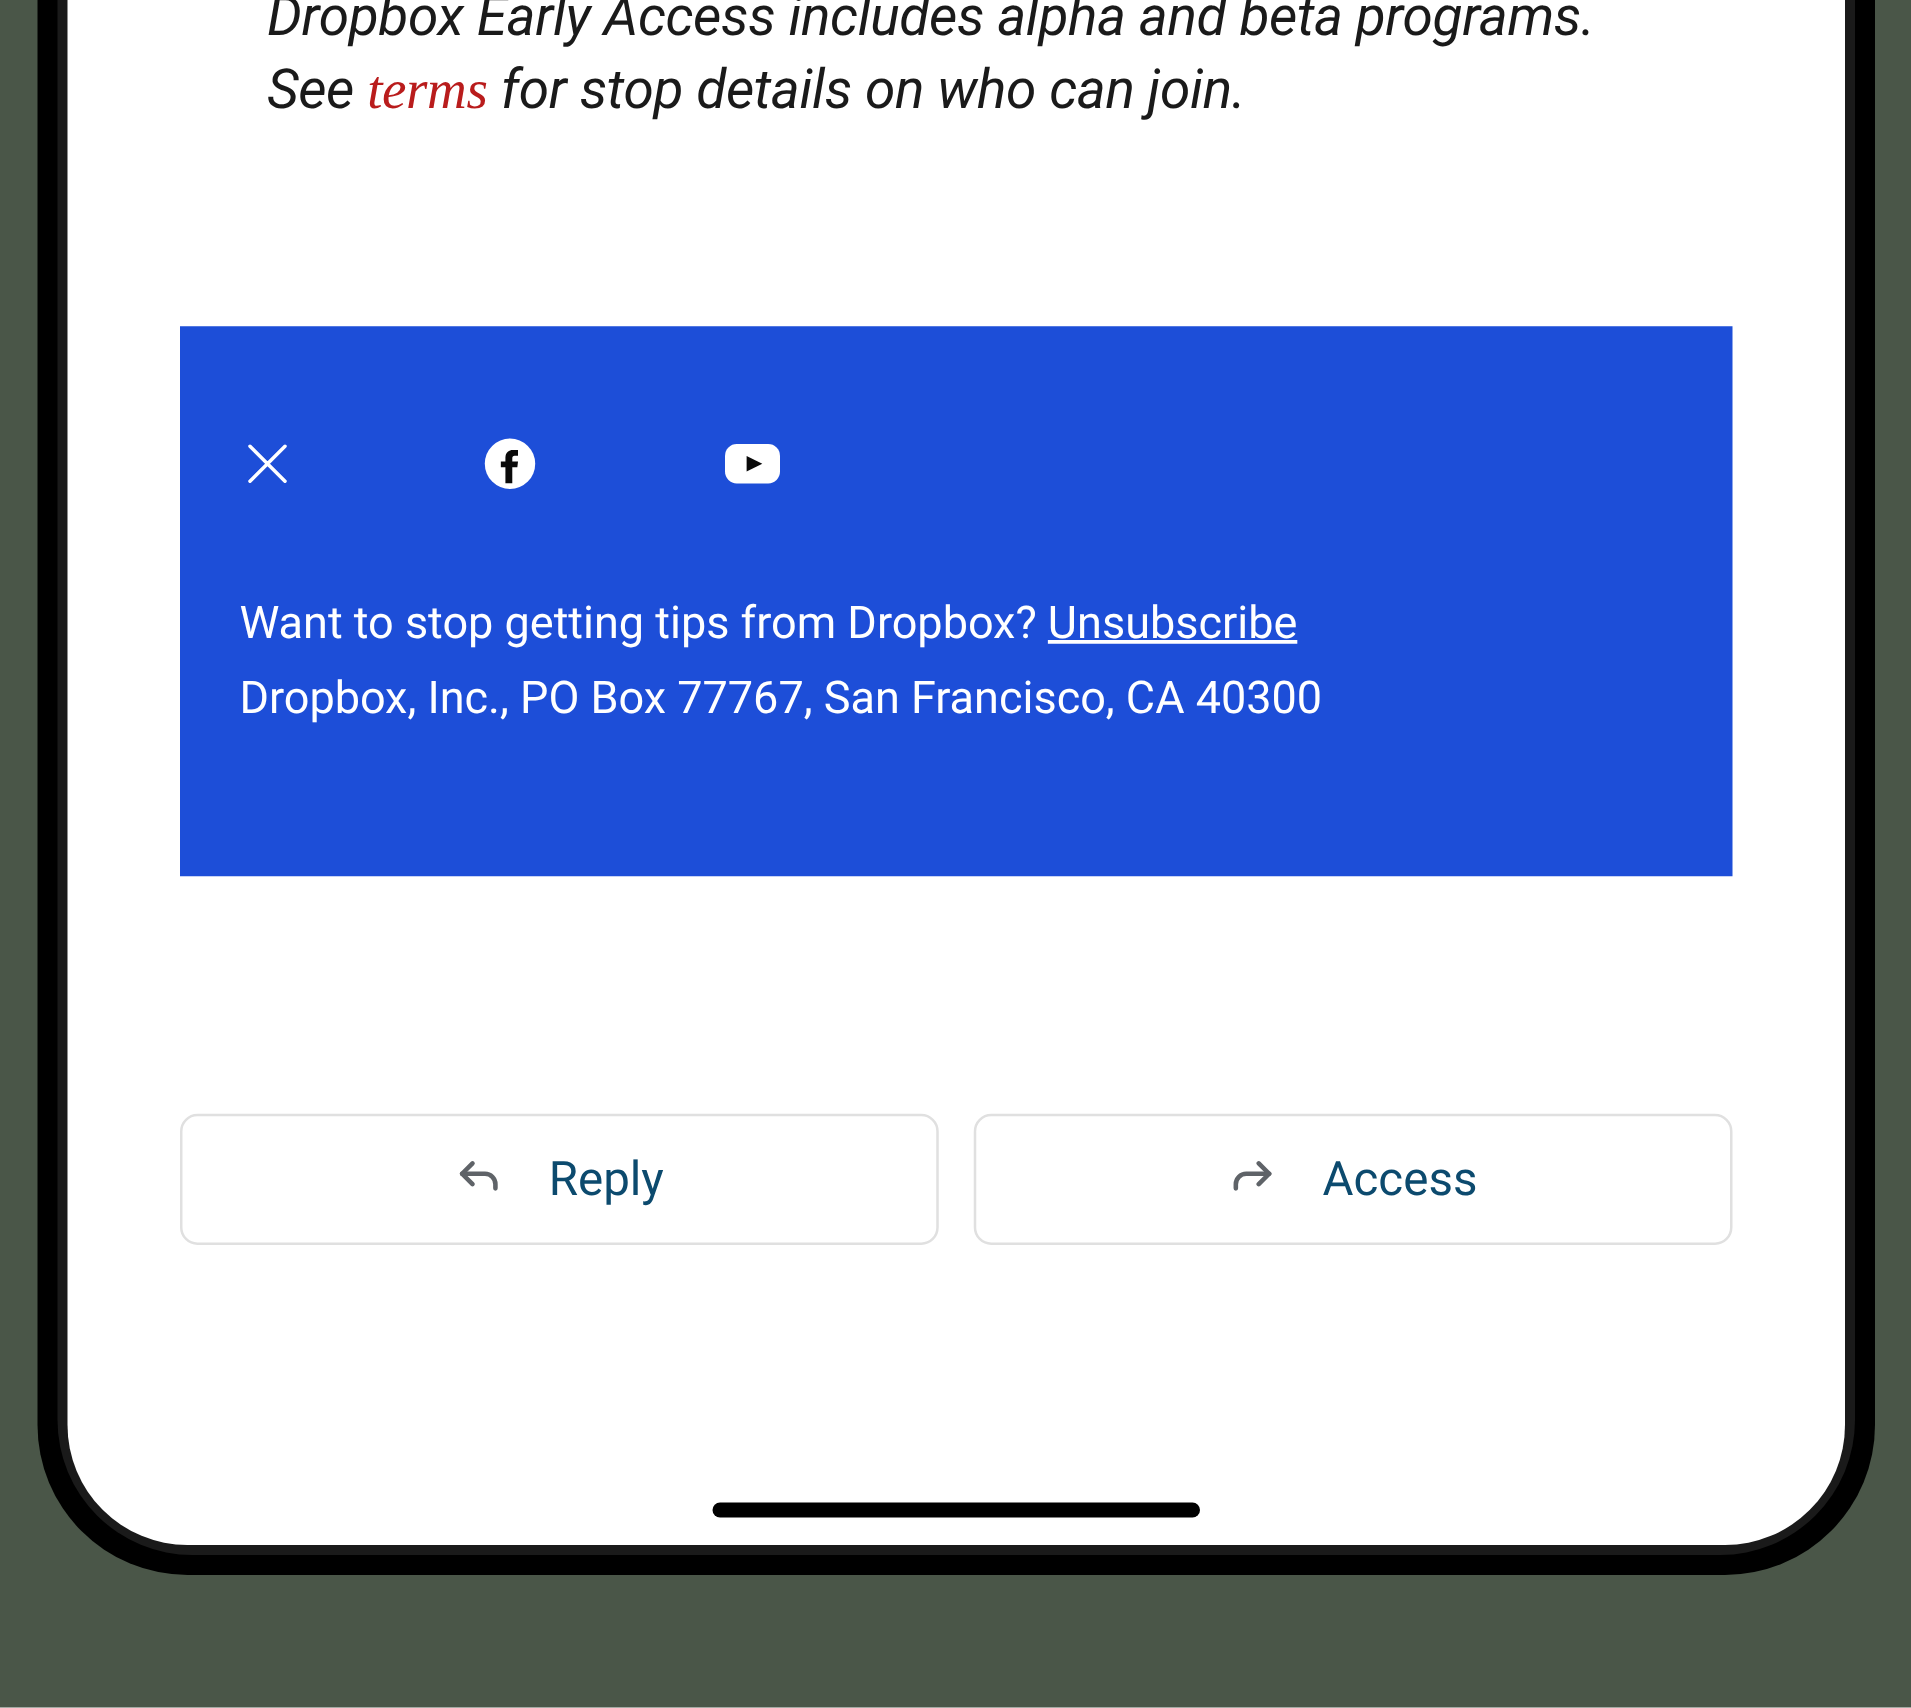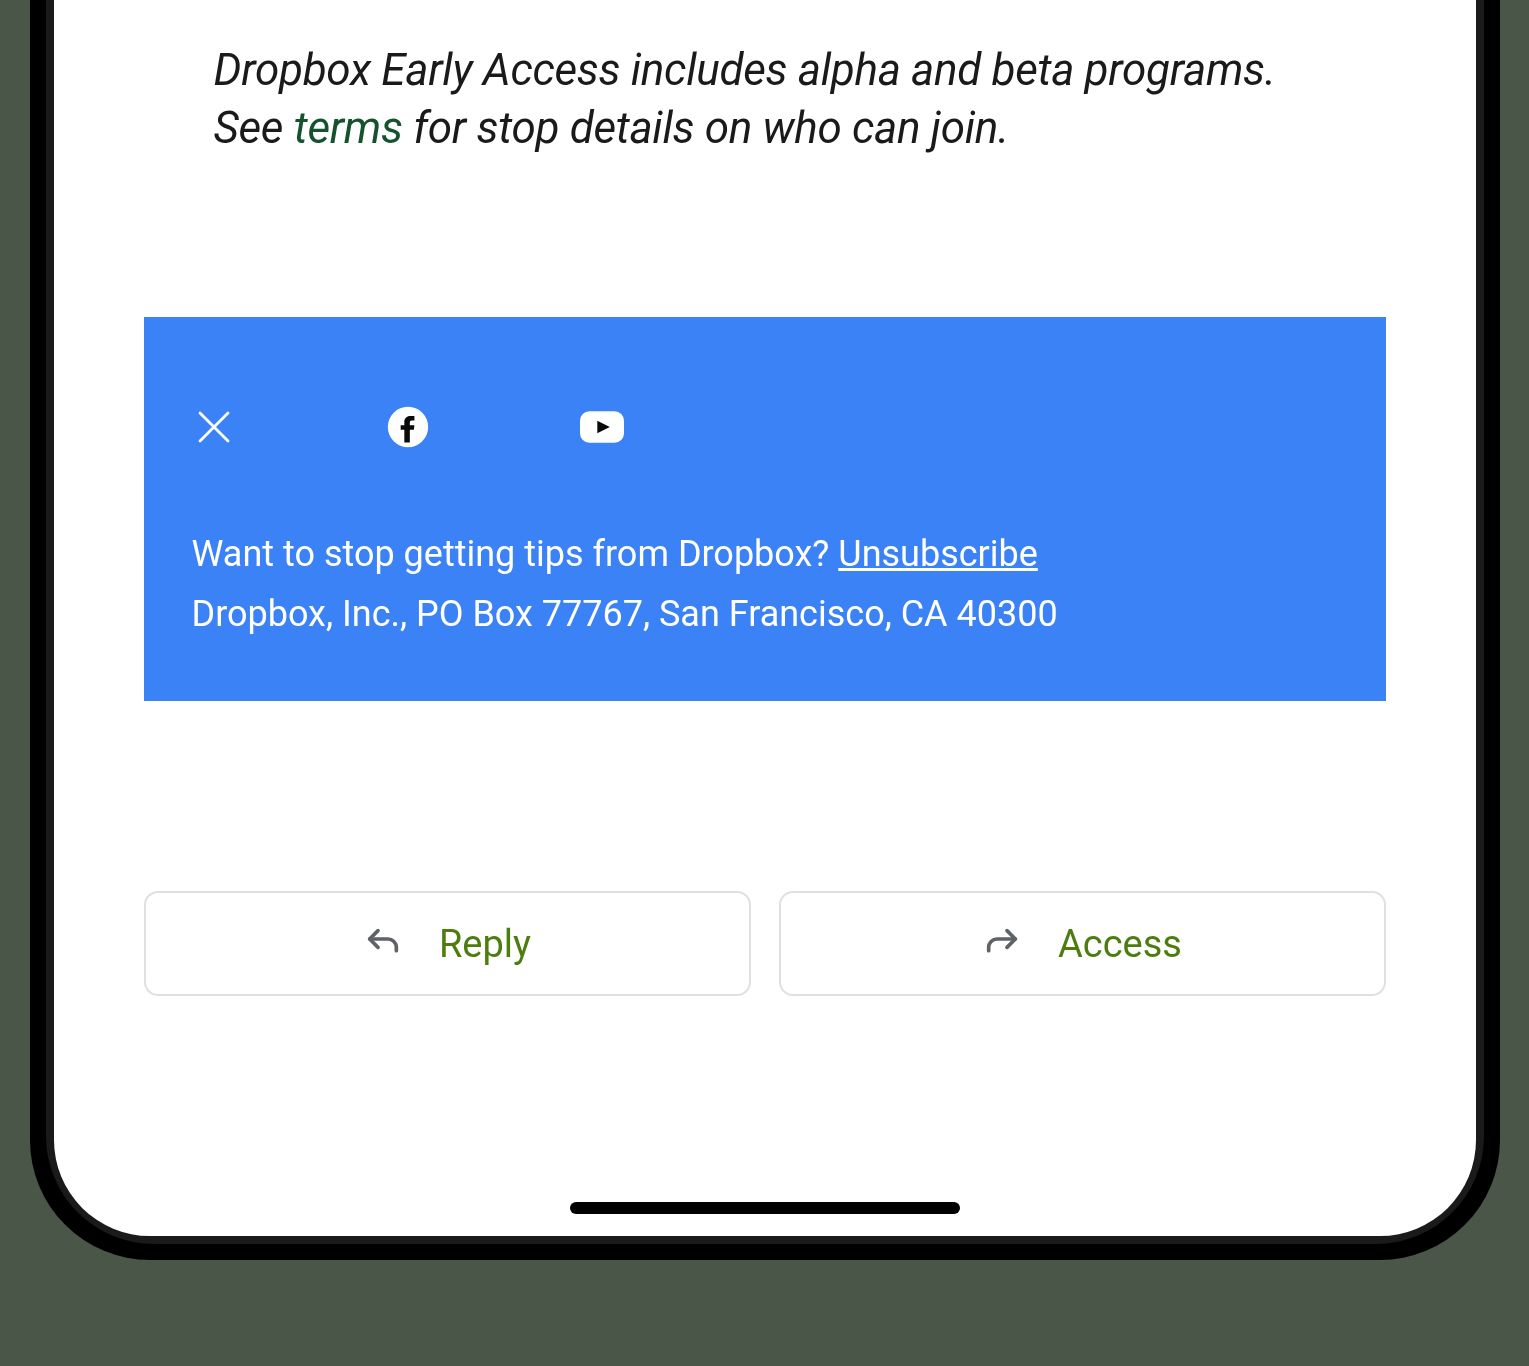--- a/index.html
+++ b/index.html
@@ -51,26 +51,27 @@
     .body-text {
       font-size: 44px;
       line-height: 1.32;
       font-style: italic;
       color: #1a1a1a;
       padding: 0 70px 0 70px;
       margin-bottom: 160px;
       letter-spacing: -0.3px;
     }
     .terms-link {
-      color: #14532d;
-      cursor: pointer;
+      color: #b91c1c;
+      cursor: pointer;
+      font-family: Liberation Serif, serif;
     }
     .email-footer {
-      background: #3b82f6;
-      padding: 88px 48px 60px 48px;
+      background: #1d4ed8;
+      padding: 88px 48px 116px 48px;
       position: relative;
     }
     .social-icons {
       display: flex;
       gap: 150px;
       margin-bottom: 78px;
     }
     .social-icon {
       width: 44px;
       height: 44px;
@@ -101,21 +102,21 @@
       flex: 1;
       height: 105px;
       border: 2px solid #e0e0e0;
       border-radius: 14px;
       background: #fff;
       display: flex;
       align-items: center;
       justify-content: center;
       gap: 36px;
       font-size: 38px;
-      color: #4d7c0f;
+      color: #0c4a6e;
       cursor: pointer;
       font-weight: 400;
     }
     .action-icon {
       width: 40px;
       height: 40px;
       display: flex;
       align-items: center;
       justify-content: center;
     }

